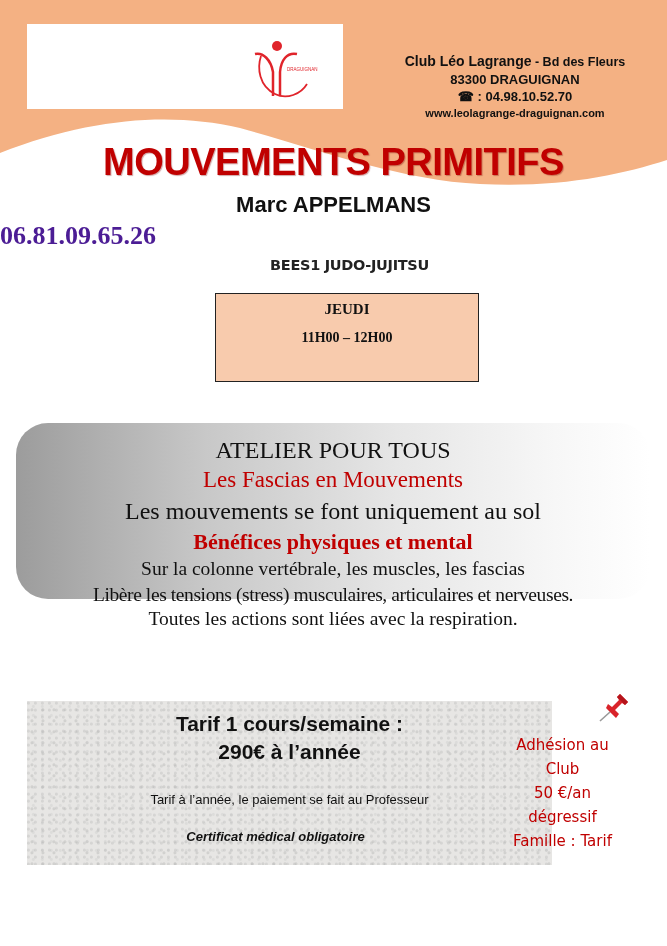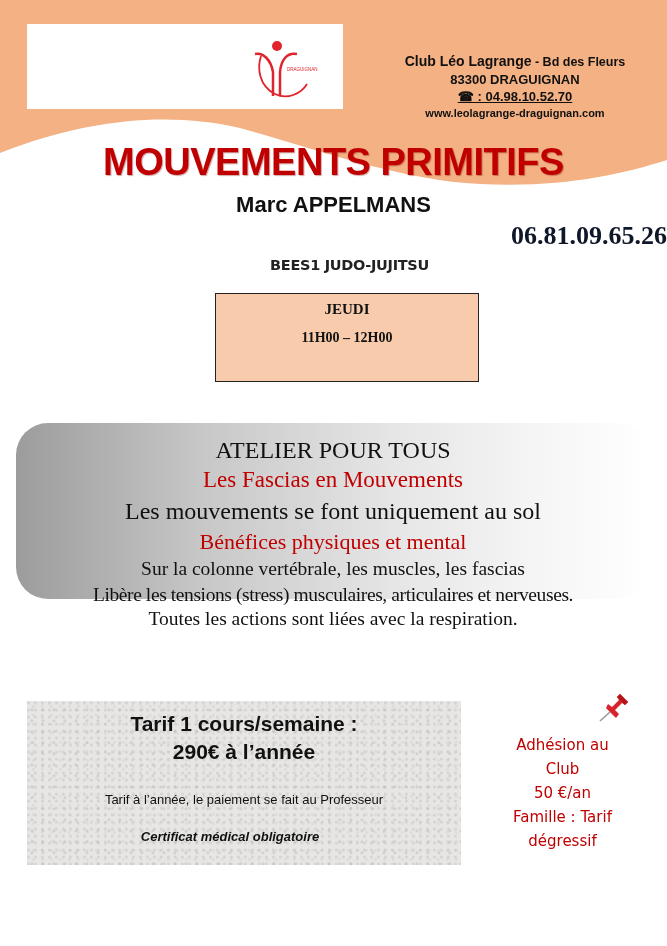--- a/index.html
+++ b/index.html
@@ -16,57 +16,57 @@
   .season-text { position: absolute; left: 9px; top: 7px; font-family: "DejaVu Sans", sans-serif; font-weight: bold; font-size: 13.5px; line-height: 21px; color: #111; letter-spacing: -0.3px; }
   .season-date { color: #1a6fa8; font-size: 14.5px; }
   .logo { position: absolute; left: 222px; top: 14px; width: 75px; height: 62px; }
   .club-info {
     position: absolute; left: 370px; top: 32px; width: 290px; text-align: center;
     color: #111; font-weight: bold;
   }
   .club-line1 { font-size: 14px; line-height: 18px; margin-top: 20px; }
   .club-line1 .small { font-size: 12.5px; }
   .club-line2 { font-size: 13px; line-height: 17px; }
-  .club-line3 { font-size: 13px; line-height: 17px; text-decoration: underline; }
+  .club-line3 { font-size: 13px; line-height: 17px; }
   .club-line4 { font-size: 11px; line-height: 17px; }
 
   .main-title {
     position: absolute; left: 0; top: 141px; width: 667px; text-align: center;
     font-weight: bold; font-size: 38px; color: #c00000; letter-spacing: -0.5px;
     text-shadow: 1px 1px 1px rgba(120,0,0,0.35);
   }
   .teacher { position: absolute; left: 0; top: 192px; width: 667px; text-align: center; font-weight: bold; font-size: 22px; color: #111; }
-  .phone { position: absolute; left: 0; top: 221px; width: 667px; text-align: right; font-family: "Liberation Serif", serif; font-weight: bold; font-size: 26px; color: #0f172a; }
+  .phone { position: absolute; left: 0; top: 221px; width: 667px; text-align: left; font-family: "Liberation Serif", serif; font-weight: bold; font-size: 26px; color: #4c1d95; }
   .grade { position: absolute; left: 0; top: 257px; width: 667px; text-align: center; font-family: "DejaVu Sans", sans-serif; font-weight: bold; font-size: 14.5px; color: #222; letter-spacing: -0.3px; padding-left: 16px; }
 
   .schedule {
     position: absolute; left: 215px; top: 293px; width: 264px; height: 89px;
     background: #f8cbad; border: 1px solid #222; box-sizing: border-box;
     font-family: "Liberation Serif", serif; font-weight: bold; font-size: 14px; color: #111;
     text-align: center;
   }
   .schedule div { height: 29px; line-height: 29px; }
   .schedule div:first-child { line-height: 30px; font-size: 15px; }
 
   .atelier {
     position: absolute; left: 16px; top: 423px; width: 634px; height: 176px;
     border-radius: 32px;
     background: linear-gradient(90deg, #9c9c9c 0%, #c8c8c8 30%, #e6e6e6 60%, #f7f7f7 85%, #ffffff 100%);
     text-align: center; font-family: "Liberation Serif", serif; color: #111;
   }
   .at-l1 { position: absolute; top: 14px; left: 0; right: 0; font-size: 24px; }
   .at-l2 { position: absolute; top: 44px; left: 0; right: 0; font-size: 23px; color: #c00000; }
   .at-l3 { position: absolute; top: 75px; left: 0; right: 0; font-size: 24px; }
-  .at-l4 { position: absolute; top: 106px; left: 0; right: 0; font-size: 22px; color: #c00000; }
+  .at-l4 { position: absolute; top: 106px; left: 0; right: 0; font-size: 22px; color: #c00000; font-weight: bold; }
   .at-l5 { position: absolute; top: 135px; left: 0; right: 0; font-size: 19.5px; }
   .at-l6 { position: absolute; top: 161px; left: 0; right: 0; font-size: 19.5px; letter-spacing: -0.4px; }
   .at-l7 { position: absolute; top: 185px; left: 0; right: 0; font-size: 19.5px; }
 
   .tarif {
-    position: absolute; left: 27px; top: 701px; width: 434px; height: 164px;
+    position: absolute; left: 27px; top: 701px; width: 525px; height: 164px;
     background-color: #e7e6e4;
     background-image:
       radial-gradient(circle at 20% 30%, rgba(180,180,180,0.35) 1px, transparent 2px),
       radial-gradient(circle at 70% 60%, rgba(200,200,200,0.35) 1px, transparent 2px),
       radial-gradient(circle at 45% 80%, rgba(160,160,160,0.3) 1px, transparent 2px);
     background-size: 7px 7px, 9px 9px, 11px 11px;
     text-align: center; color: #111;
   }
   .tarif-title { position: absolute; top: 9px; left: 0; right: 0; font-weight: bold; font-size: 21px; line-height: 28px; }
   .tarif-note { position: absolute; top: 91px; left: 0; right: 0; font-size: 13px; }
@@ -134,15 +134,15 @@
 <svg class="pin" viewBox="0 0 36 32">
   <line x1="4" y1="29" x2="14" y2="20" stroke="#9a9a9a" stroke-width="1.6"></line>
   <path d="M10,16 L20,26 L23,22 L19,18 L26,11 L29,13 L32,10 L24,2 L21,5 L23,8 L16,15 L12,12 Z" fill="#d9232a"></path>
   <path d="M24,2 L32,10 L29,13 L21,5 Z" fill="#b5141b"></path>
 </svg>
 
 <div class="adhesion">
   <div>Adhésion au</div>
   <div>Club</div>
   <div>50 €/an</div>
+  <div>dégressif</div>
   <div>Famille : Tarif</div>
-  <div>dégressif</div>
 </div>
 
 </body></html>

